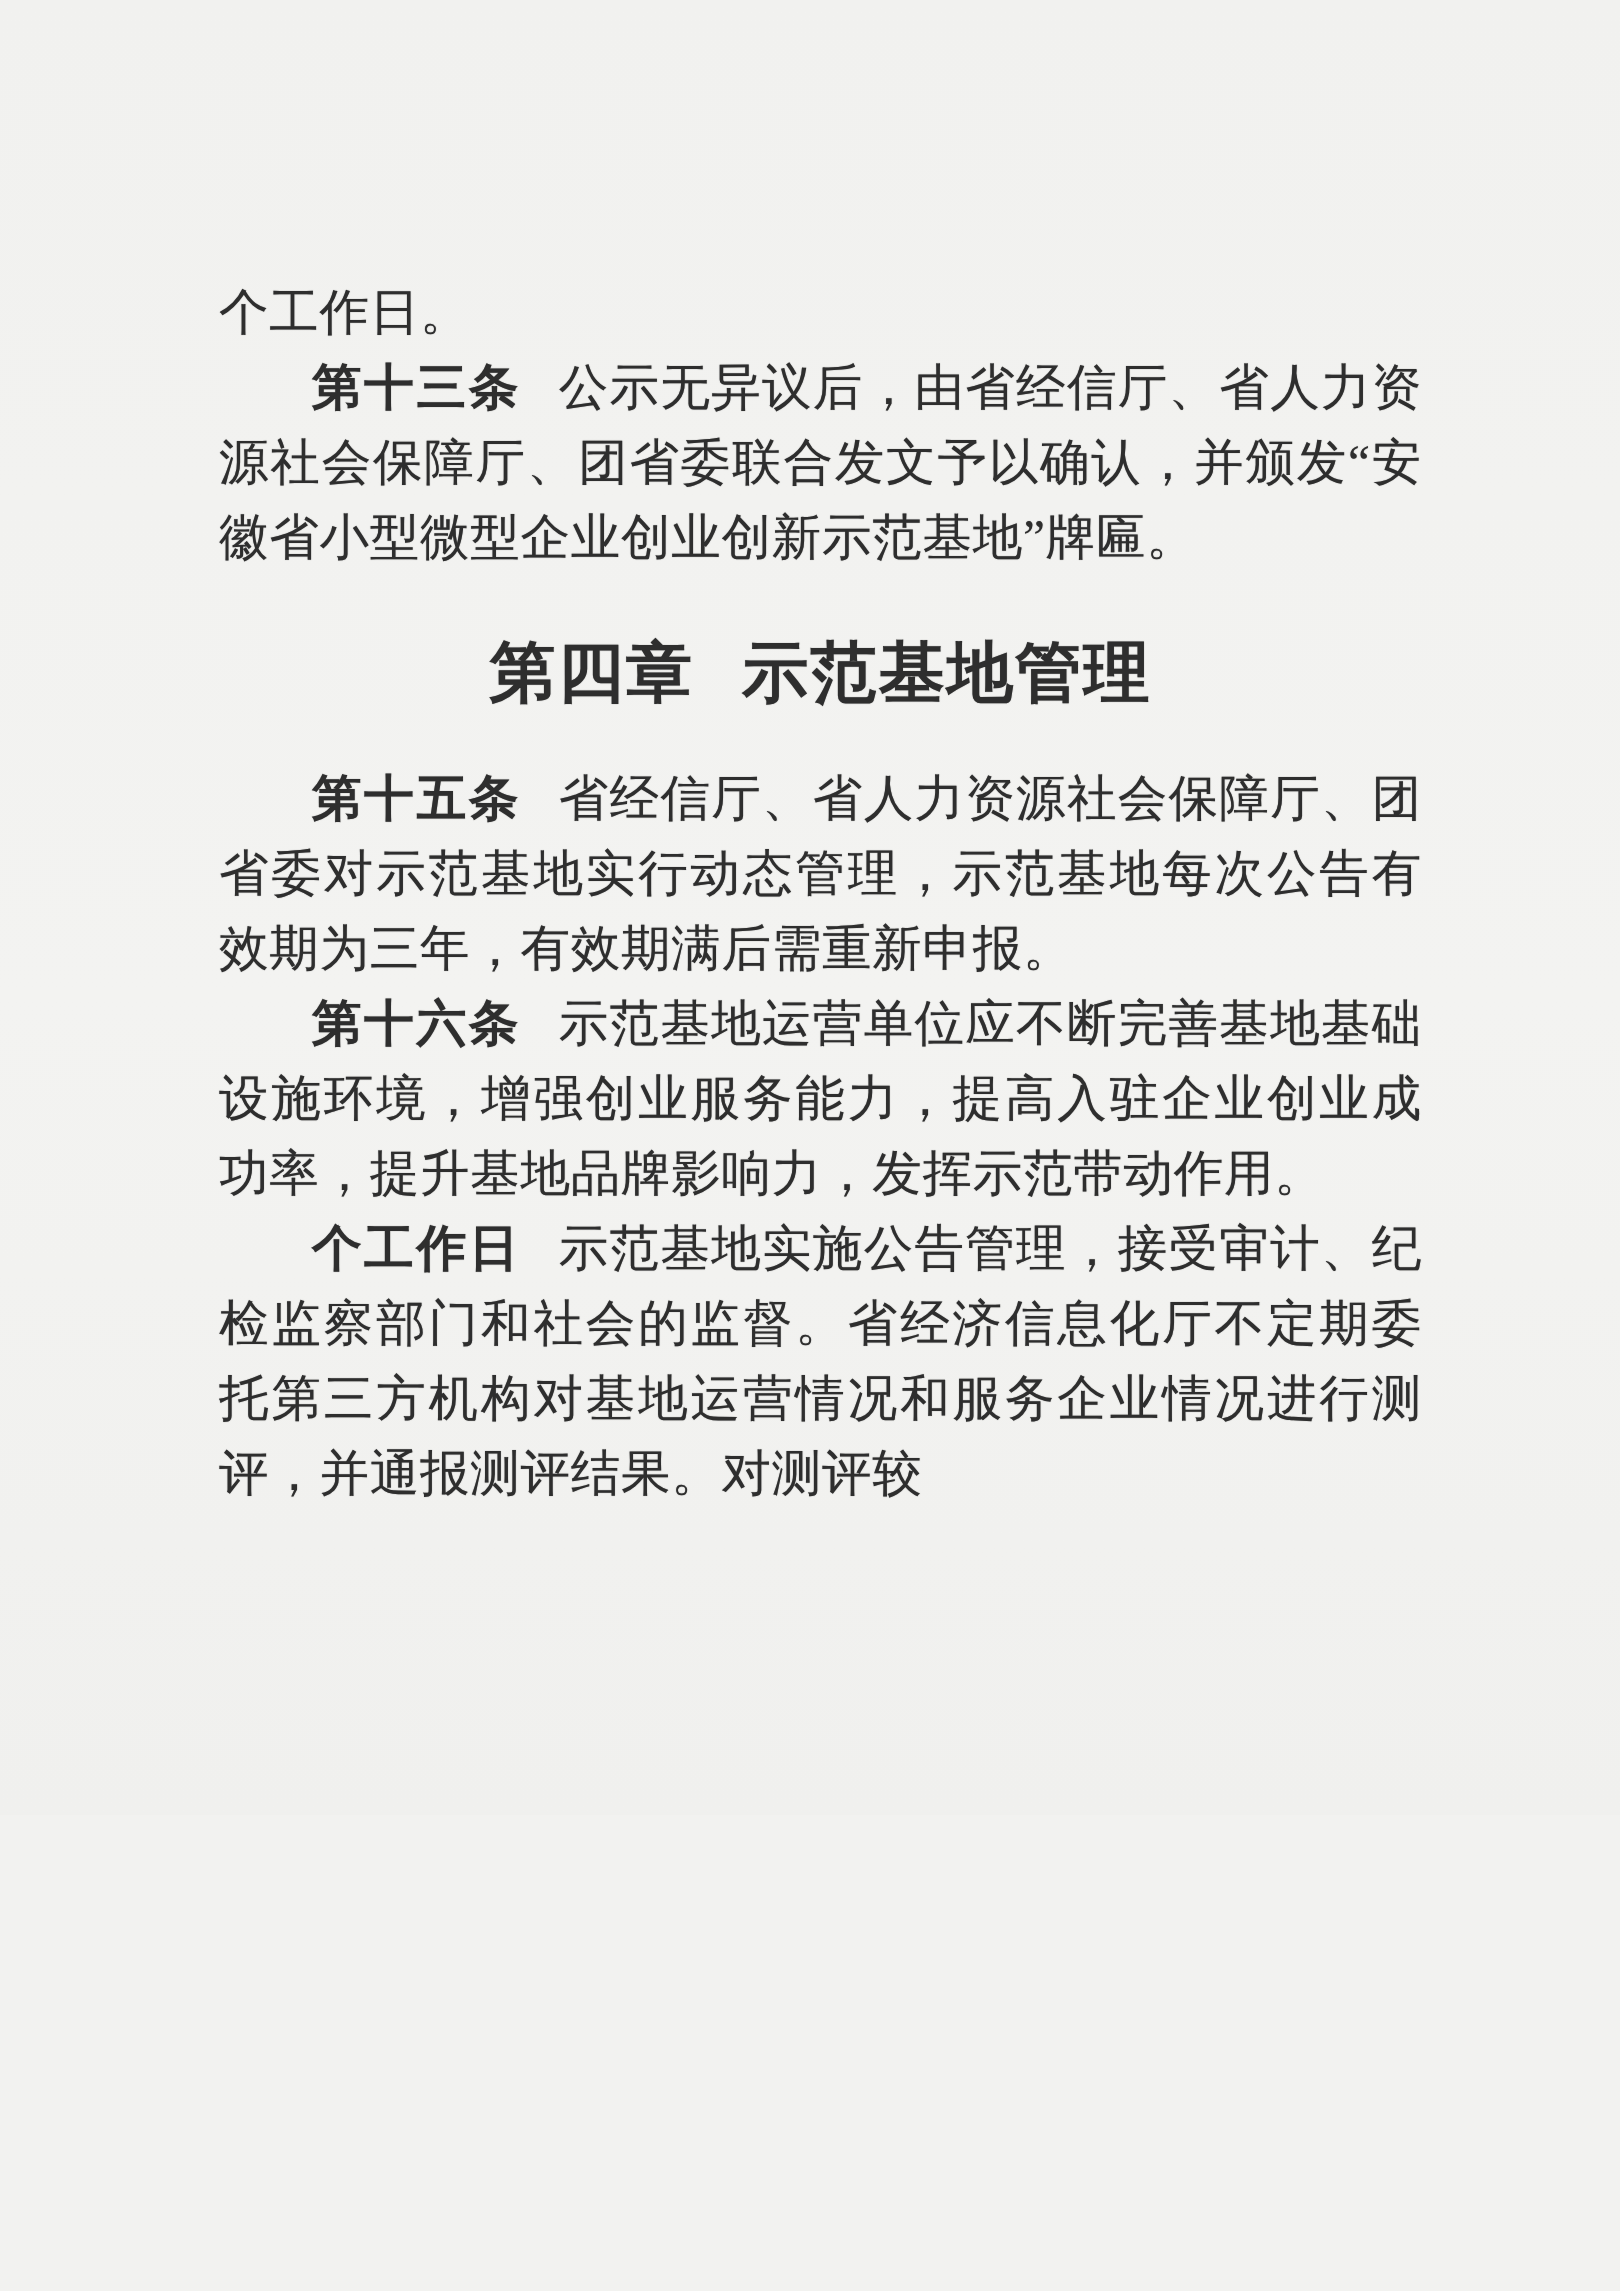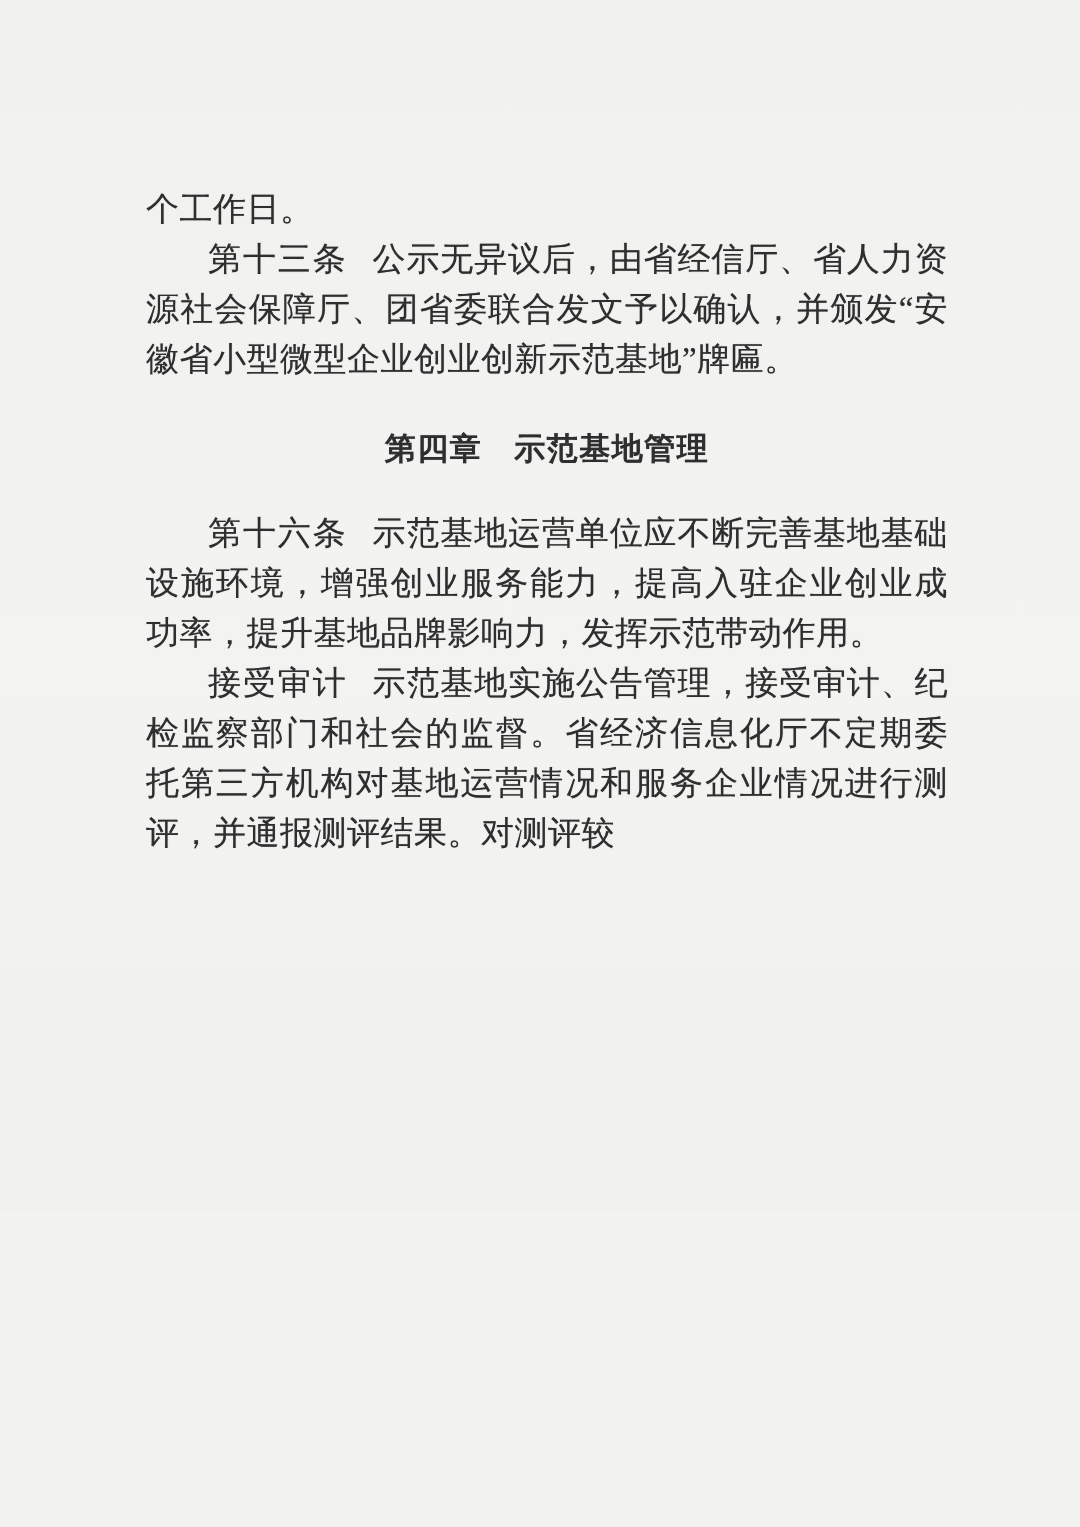--- a/index.html
+++ b/index.html
@@ -27,27 +27,27 @@
     line-height: 50px;
     text-align: justify;
     letter-spacing: 0.5px;
     text-indent: 62px;
     text-shadow: 0 0 0.7px rgba(45,45,45,0.55);
   }
   .para.no-indent {
     text-indent: 0;
   }
   .article-label {
-    font-weight: normal;
+    font-weight: bold;
     margin-right: 25px;
     letter-spacing: 1.5px;
   }
   .chapter {
     margin: 40px 0 34px 0;
-    font-size: 31px;
+    font-size: 44px;
     line-height: 50px;
     font-weight: bold;
     text-align: center;
     letter-spacing: 1.5px;
     text-shadow: 0 0 0.7px rgba(45,45,45,0.55);
   }
   .chapter .chapter-title {
     margin-left: 32px;
   }
 </style>
@@ -56,19 +56,20 @@
 
 <div class="page">
 
   <p class="para no-indent"><span>个工作日。</span></p>
 
   <p class="para"><span class="article-label">第十三条</span><span>公示无异议后，由省经信厅、省人力资源社会保障厅、团省委联合发文予以确认，并颁发“安徽省小型微型企业创业创新示范基地”牌匾。</span></p>
 
   <h2 class="chapter"><span>第四章</span><span class="chapter-title">示范基地管理</span></h2>
 
 
+  <p class="para"><span class="article-label">第十五条</span><span>省经信厅、省人力资源社会保障厅、团省委对示范基地实行动态管理，示范基地每次公告有效期为三年，有效期满后需重新申报。</span></p>
 
   <p class="para"><span class="article-label">第十六条</span><span>示范基地运营单位应不断完善基地基础设施环境，增强创业服务能力，提高入驻企业创业成功率，提升基地品牌影响力，发挥示范带动作用。</span></p>
 
 
-  <p class="para"><span class="article-label">接受审计</span><span>示范基地实施公告管理，接受审计、纪检监察部门和社会的监督。省经济信息化厅不定期委托第三方机构对基地运营情况和服务企业情况进行测评，并通报测评结果。对测评较</span></p>
+  <p class="para"><span class="article-label">个工作日</span><span>示范基地实施公告管理，接受审计、纪检监察部门和社会的监督。省经济信息化厅不定期委托第三方机构对基地运营情况和服务企业情况进行测评，并通报测评结果。对测评较</span></p>
 
 </div>
 
 </body></html>

